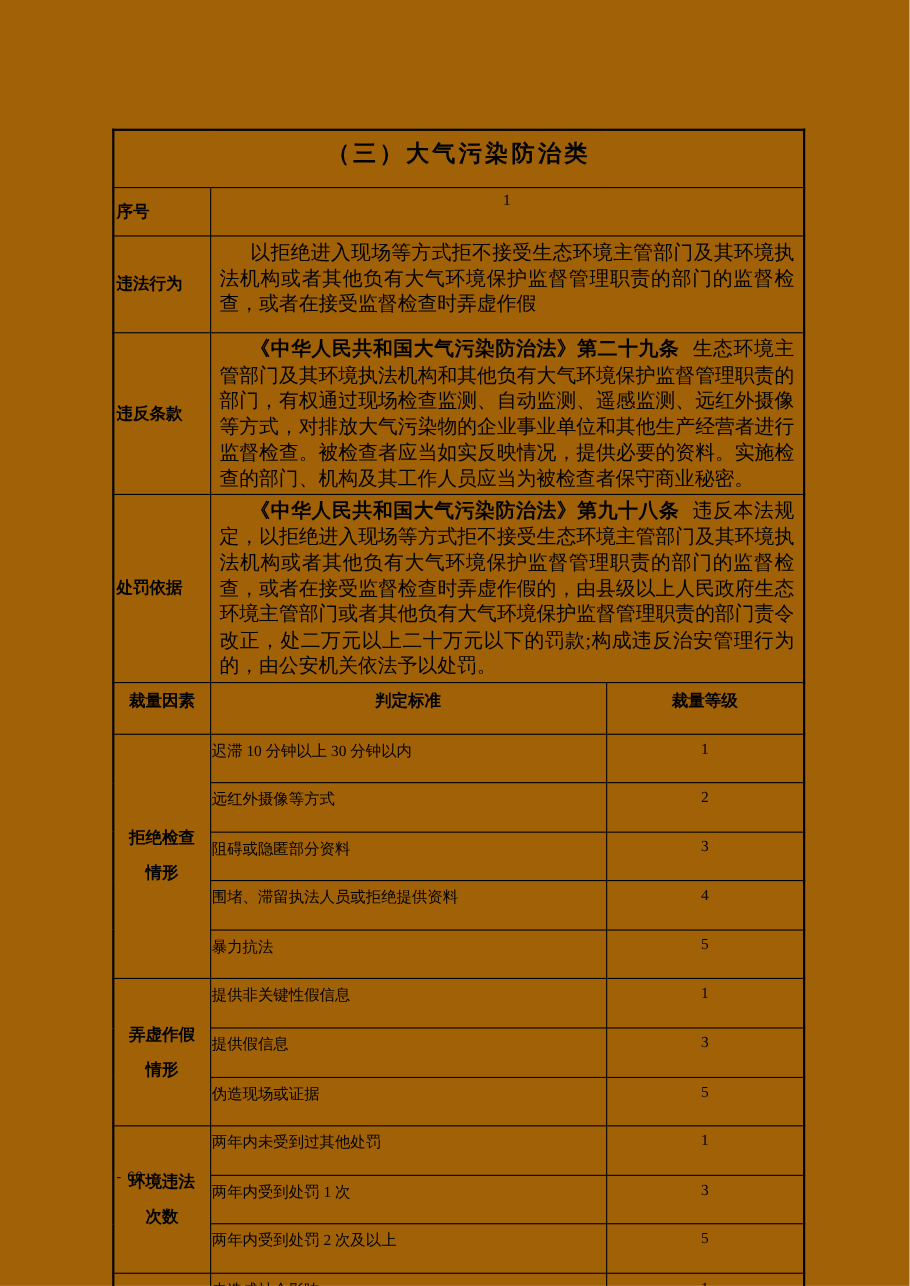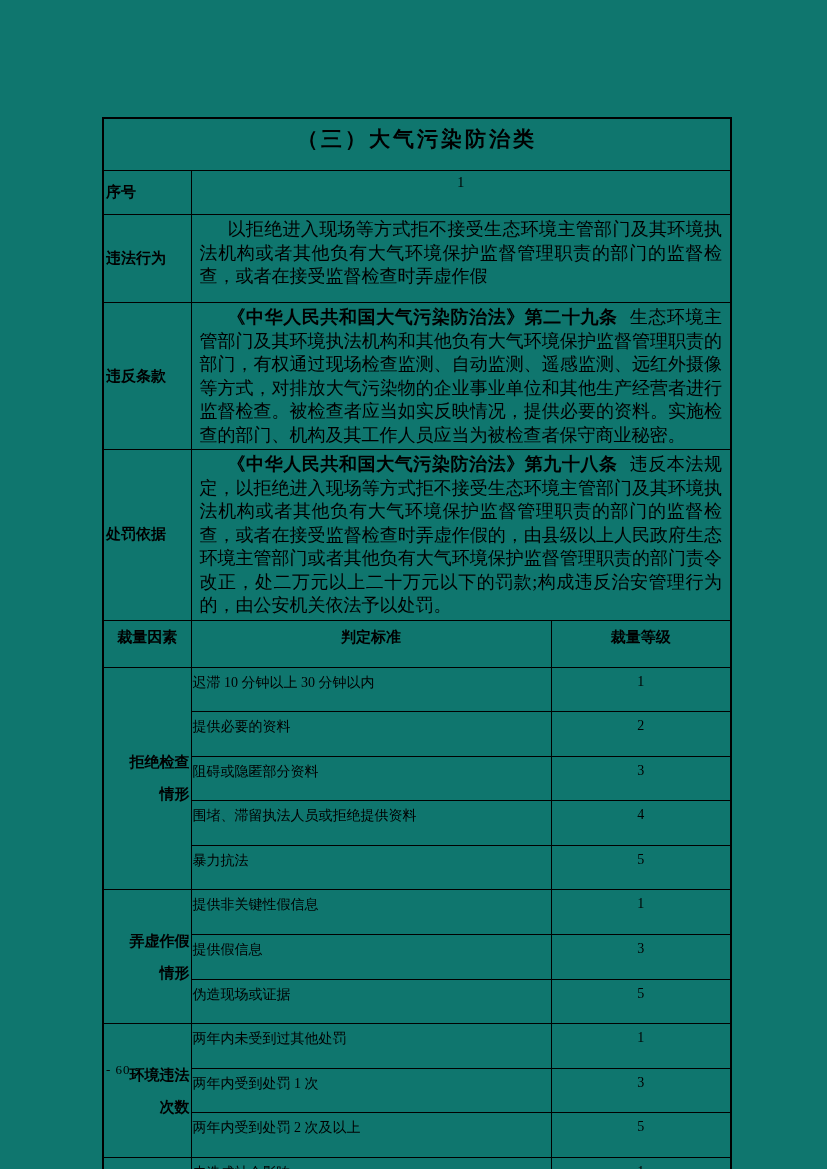--- a/index.html
+++ b/index.html
@@ -10,21 +10,21 @@
   body {
     width: 827px;
     height: 1169px;
     position: relative;
     font-family: "Liberation Serif", "DejaVu Serif", serif;
     color: #000000;
   }
   .sheet {
     position: absolute;
     inset: 0;
-    background: #0f766e;
+    background: #a16207;
     overflow: hidden;
   }
   table.doc {
     position: absolute;
     left: 102px;
     top: 117px;
     width: 628px;
     border-collapse: collapse;
     table-layout: fixed;
     border: 2px solid #000;
@@ -96,21 +96,21 @@
     padding-top: 6px;
     font-size: 14px;
   }
   .grp {
     text-align: center;
     vertical-align: middle;
     font-weight: bold;
     font-size: 15px;
     font-family: "Liberation Sans", "DejaVu Sans", sans-serif;
   }
-  .grp .gline { line-height: 32px; text-align: right; }
+  .grp .gline { line-height: 32px; }
   .pagenum {
     position: absolute;
     left: 106px;
     top: 1062px;
     font-size: 13px;
     letter-spacing: 1px;
     font-family: "Liberation Serif", "DejaVu Serif", serif;
   }
 </style>
 </head>
@@ -164,21 +164,21 @@
 
     <tr class="drow">
       <td rowspan="5" class="grp">
         <div class="gline">拒绝检查</div>
         <div class="gline">情形</div>
       </td>
       <td class="crit">迟滞 10 分钟以上 30 分钟以内</td>
       <td class="grade">1</td>
     </tr>
     <tr class="drow">
-      <td class="crit">提供必要的资料</td>
+      <td class="crit">远红外摄像等方式</td>
       <td class="grade">2</td>
     </tr>
     <tr class="drow">
       <td class="crit">阻碍或隐匿部分资料</td>
       <td class="grade">3</td>
     </tr>
     <tr class="drow">
       <td class="crit">围堵、滞留执法人员或拒绝提供资料</td>
       <td class="grade">4</td>
     </tr>

